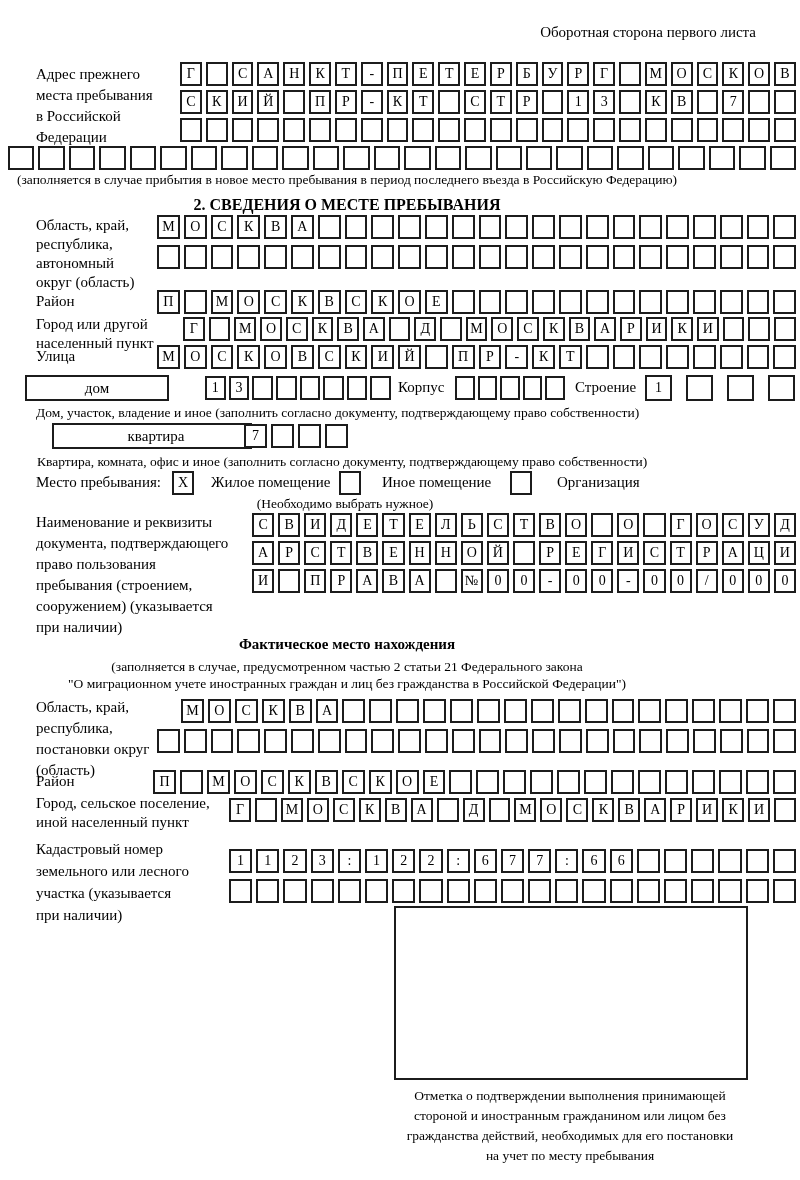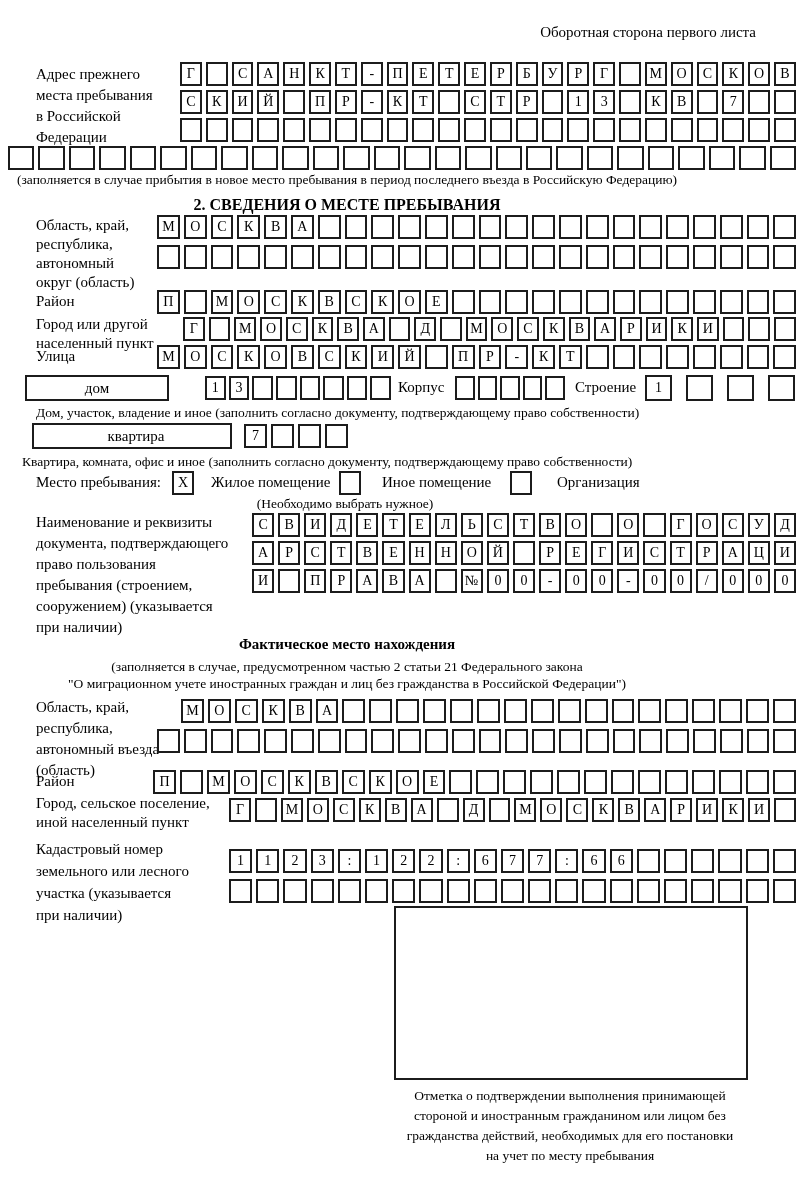--- a/index.html
+++ b/index.html
@@ -326,28 +326,28 @@
     </div>
   <div class="abs inline-label" style="left:575px; top:379px;">Строение</div>
   <div class="abs cellrow gap14 h26" style="left:645px; top:375px; width:150px;">
       <span class="cell">1</span>
       <span class="cell"></span>
       <span class="cell"></span>
       <span class="cell"></span>
     </div>
   <div class="abs note" style="left:36px; top:405px;">Дом, участок, владение и иное (заполнить согласно документу, подтверждающему право собственности)</div>
 
-  <div class="abs widebox" style="left:32px; top:423px; width:200px;padding-left:8px;">квартира</div>
+  <div class="abs widebox" style="left:52px; top:423px; width:200px;padding-left:8px;">квартира</div>
   <div class="abs cellrow" style="left:244px; top:424px; width:104px;">
       <span class="cell">7</span>
       <span class="cell"></span>
       <span class="cell"></span>
       <span class="cell"></span>
     </div>
-  <div class="abs note" style="left:22px; top:454px;">Квартира, комната, офис и иное (заполнить согласно документу, подтверждающему право собственности)</div>
+  <div class="abs note" style="left:37px; top:454px;">Квартира, комната, офис и иное (заполнить согласно документу, подтверждающему право собственности)</div>
 
   <div class="abs inline-label" style="left:36px; top:474px;">Место пребывания:</div>
   <div class="abs checkbox" style="left:172px; top:471px;">X</div>
   <div class="abs inline-label" style="left:203px; top:474px;margin-left:8px;">Жилое помещение</div>
   <div class="abs checkbox" style="left:339px; top:471px;"></div>
   <div class="abs inline-label" style="left:382px; top:474px;">Иное помещение</div>
   <div class="abs checkbox" style="left:510px; top:471px;"></div>
   <div class="abs inline-label" style="left:557px; top:474px;">Организация</div>
   <div class="abs note" style="left:180px; top:496px; width:330px; text-align:center;">(Необходимо выбрать нужное)</div>
 
@@ -429,21 +429,21 @@
       <span class="cell">0</span>
     </div>
 
   <div class="abs sub-title center" style="top:636px;">Фактическое место нахождения</div>
   <div class="abs note center" style="top:659px;">(заполняется в случае, предусмотренном частью 2 статьи 21 Федерального закона</div>
   <div class="abs note center" style="top:676px;">"О миграционном учете иностранных граждан и лиц без гражданства в Российской Федерации")</div>
 
   <div class="abs flabel" style="left:36px; top:697px;">
       <div class="line">Область, край,</div>
       <div class="line">республика,</div>
-      <div class="line">автономный въезда</div>
+      <div class="line">постановки округ</div>
       <div class="line">(область)</div>
     </div>
   <div class="abs cellrow" style="left:181px; top:699px; width:615px;">
       <span class="cell">М</span>
       <span class="cell">О</span>
       <span class="cell">С</span>
       <span class="cell">К</span>
       <span class="cell">В</span>
       <span class="cell">А</span>
       <span class="cell"></span>

